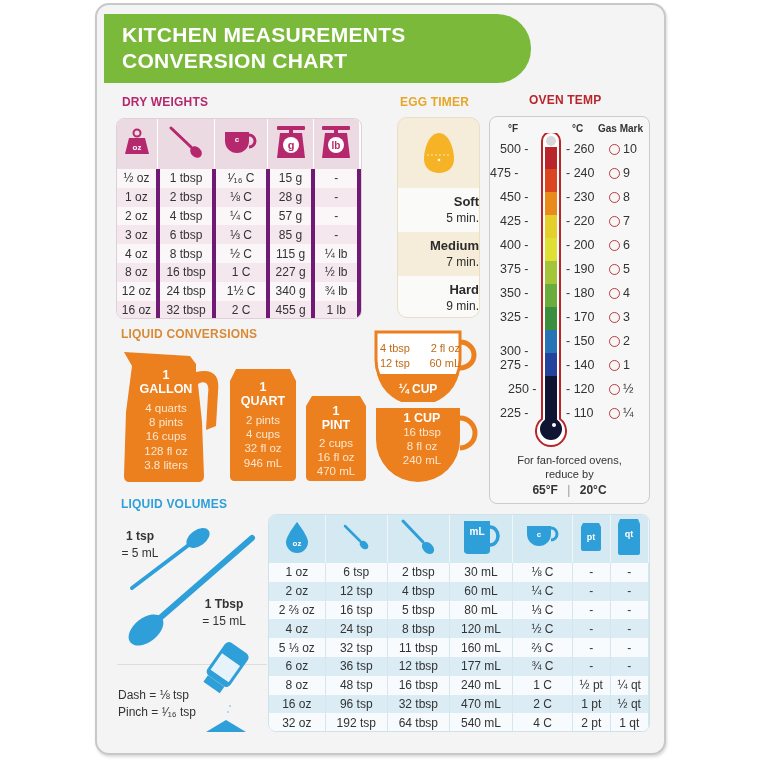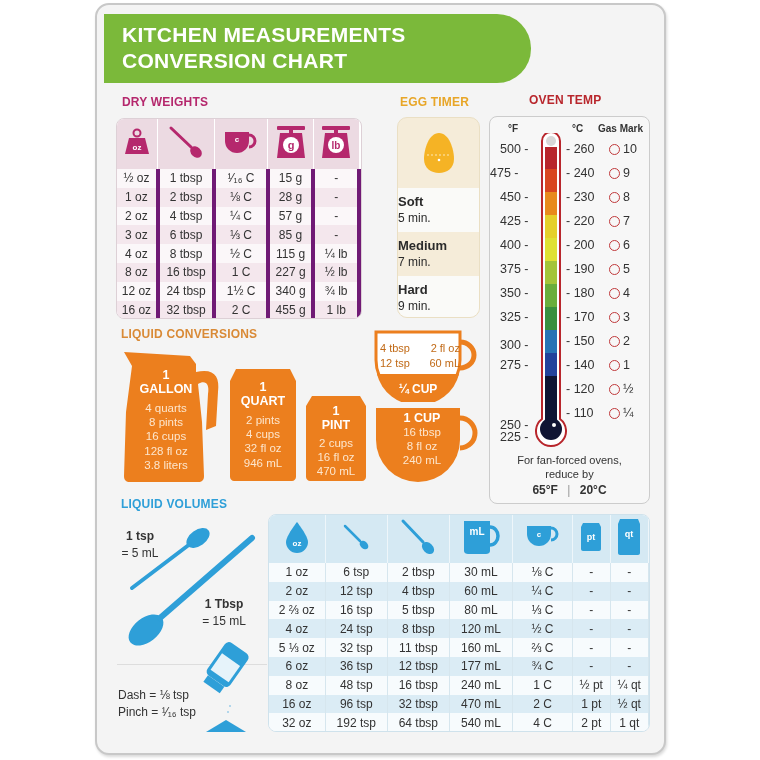--- a/index.html
+++ b/index.html
@@ -23,21 +23,21 @@
     border: 1px solid #ddd0d6; border-radius: 8px; overflow: hidden; background: #fff; }
   .dry table { border-collapse: collapse; width: 100%; }
   .dry th { background: #ecdae2; height: 50px; border-right: 1px solid #fff; }
   .dry td { font-size: 12px; text-align: center; height: 18.8px; border-right: 4px solid #701a75; color: #333; }
   .dry tr:nth-child(even) td { background: #f4e7ed; }
   .dry tr:nth-child(odd) td { background: #fbf7f9; }
   
   .egg { position: absolute; left: 397px; top: 117px; width: 83px; height: 201px;
     background: #f5ecd9; border: 1px solid #eadfc4; border-radius: 10px; overflow: hidden; }
   .egg-icon { height: 70px; display: flex; align-items: center; justify-content: center; }
-  .egg-row { height: 44px; text-align: left; font-size: 12px; padding-top: 6px; line-height: 16px; }
+  .egg-row { height: 44px; text-align: right; font-size: 12px; padding-top: 6px; line-height: 16px; }
   .egg-row.light { background: #fafaf8; }
   .egg-row b { display: block; font-size: 13px; font-weight: bold; }
   
   .oven { position: absolute; left: 489px; top: 116px; width: 161px; height: 388px;
     background: #f7f7f7; border: 1px solid #ccc; border-radius: 8px; }
   .oven-hdr { position: absolute; top: 6px; font-size: 10px; font-weight: bold; color: #333; }
   .tick { position: absolute; font-size: 12.5px; color: #333; }
   .gas { position: absolute; font-size: 12.5px; color: #333; display: flex; align-items: center; gap: 3px; }
   .gas i { display: inline-block; width: 11px; height: 11px; border: 1.5px solid #c0393b; border-radius: 50%; font-style: normal; }
   .oven-note { position: absolute; left: 0; width: 100%; top: 336px; text-align: center; font-size: 11px; line-height: 14px; color: #333; }
@@ -212,24 +212,24 @@
   </svg>
 
   <div class="tick" style="left:10px;top:25px;"><span>500</span> -</div>
   <div class="tick" style="left:0;top:49px;"><span>475</span> -</div>
   <div class="tick" style="left:10px;top:73px;"><span>450</span> -</div>
   <div class="tick" style="left:10px;top:97px;"><span>425</span> -</div>
   <div class="tick" style="left:10px;top:121px;"><span>400</span> -</div>
   <div class="tick" style="left:10px;top:145px;"><span>375</span> -</div>
   <div class="tick" style="left:10px;top:169px;"><span>350</span> -</div>
   <div class="tick" style="left:10px;top:193px;"><span>325</span> -</div>
-  <div class="tick" style="left:10px;top:221px;"><span>300</span> -</div>
+  <div class="tick" style="left:10px;top:227px;"><span>300</span> -</div>
   <div class="tick" style="left:10px;top:241px;"><span>275</span> -</div>
-  <div class="tick" style="left:10px;top:265px;margin-top:36px;"><span>250</span> -</div>
-  <div class="tick" style="left:10px;top:289px;margin-top:24px;"><span>225</span> -</div>
+  <div class="tick" style="left:18px;top:265px;"><span>250</span> -</div>
+  <div class="tick" style="left:10px;top:289px;"><span>225</span> -</div>
 
   <div class="tick" style="left:76px;top:25px;">- <span>260</span></div>
   <div class="tick" style="left:76px;top:49px;">- <span>240</span></div>
   <div class="tick" style="left:76px;top:73px;">- <span>230</span></div>
   <div class="tick" style="left:76px;top:97px;">- <span>220</span></div>
   <div class="tick" style="left:76px;top:121px;">- <span>200</span></div>
   <div class="tick" style="left:76px;top:145px;">- <span>190</span></div>
   <div class="tick" style="left:76px;top:169px;">- <span>180</span></div>
   <div class="tick" style="left:76px;top:193px;">- <span>170</span></div>
   <div class="tick" style="left:76px;top:217px;">- <span>150</span></div>

